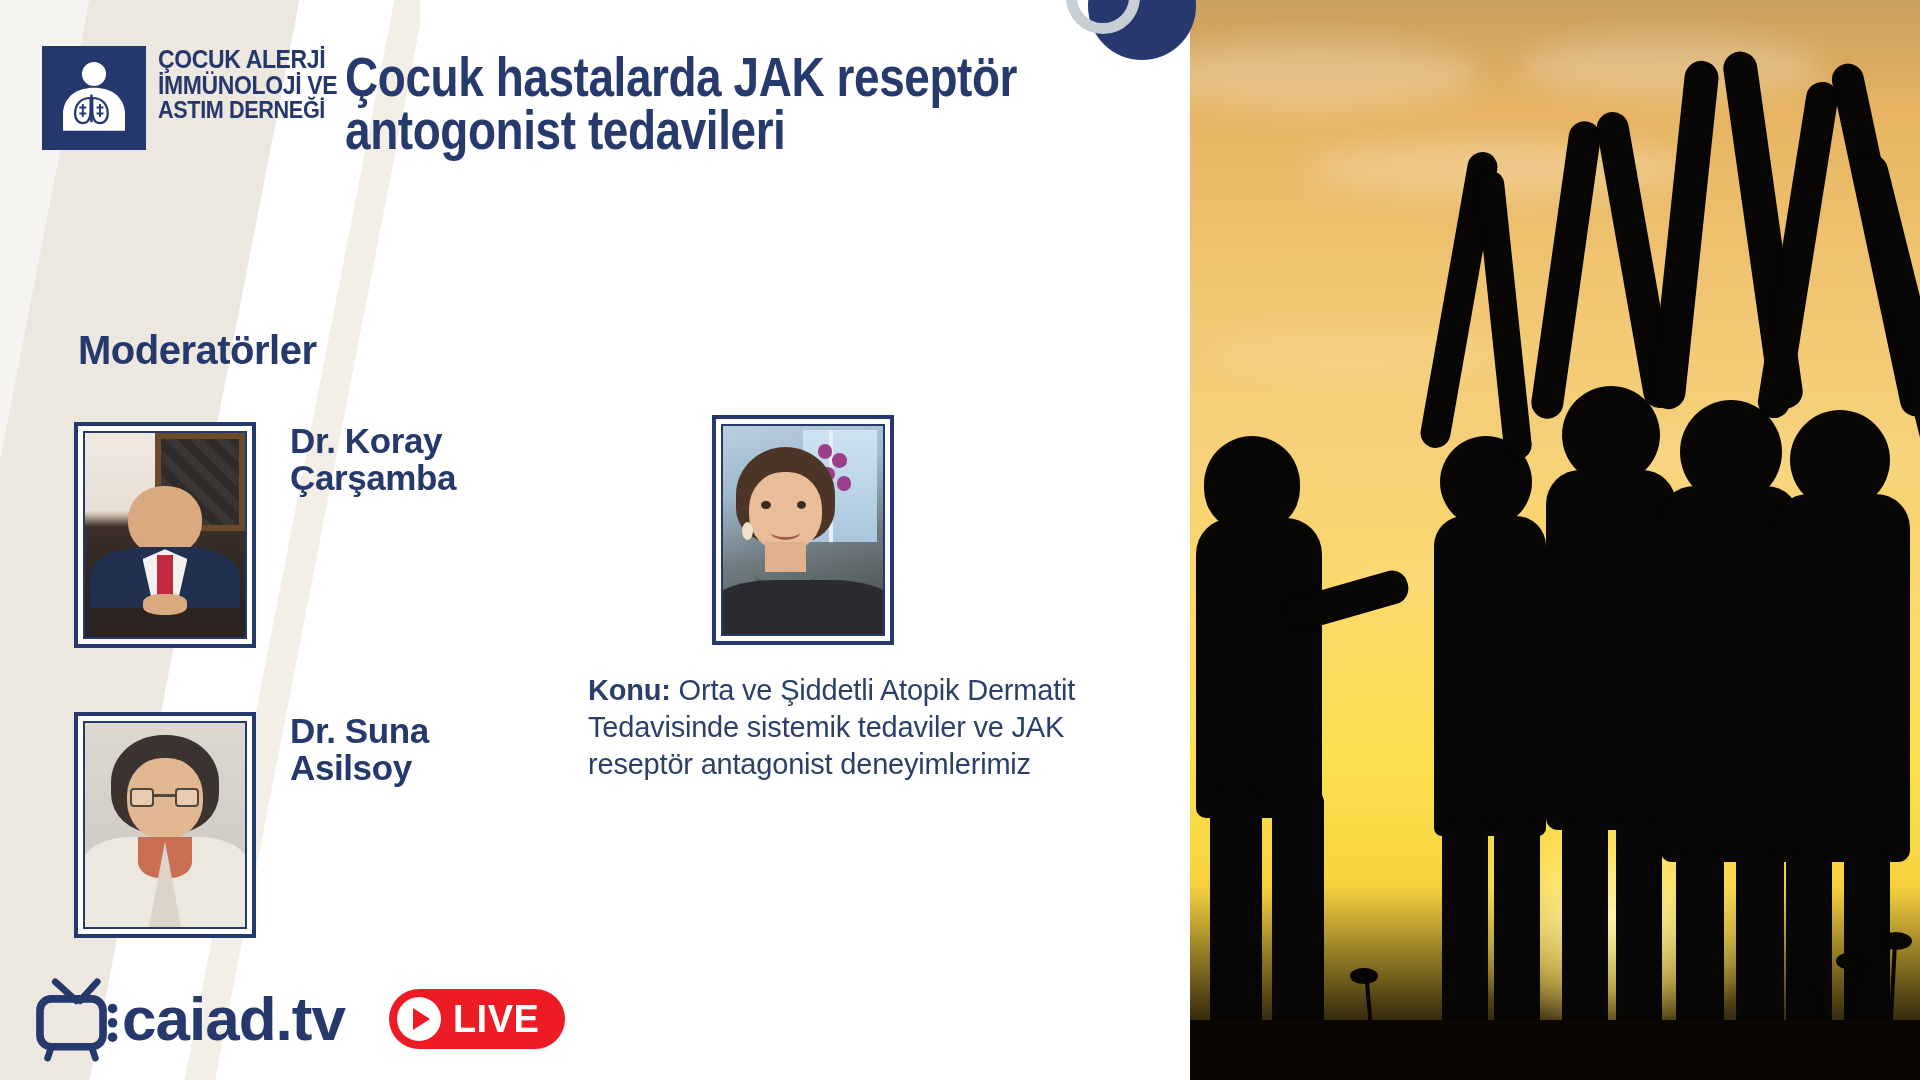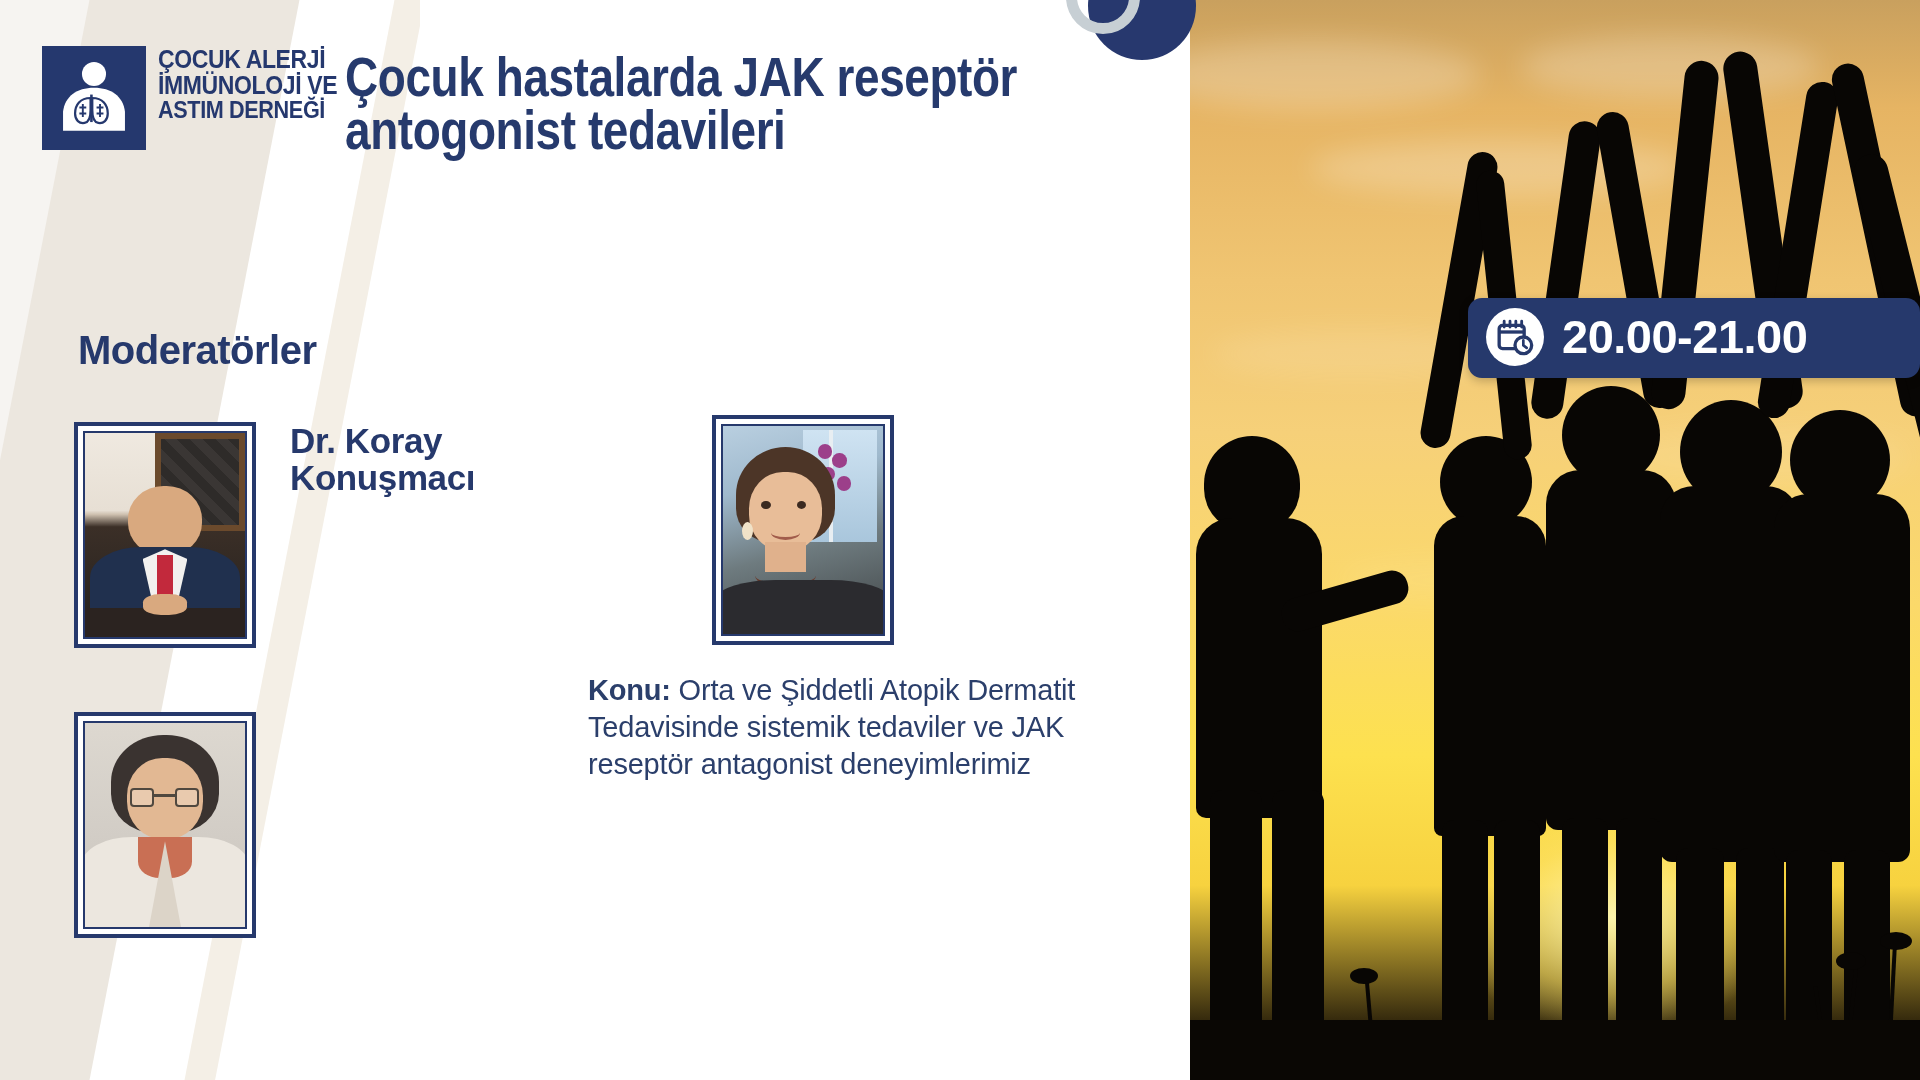--- a/index.html
+++ b/index.html
@@ -275,38 +275,42 @@
             <div class="body"></div>
           <div class="shirt"></div>
             <div class="tie"></div>
             <div class="desk"></div>
             <div class="hands"></div>
         </div>
       </div>
     </div>
     <div class="person-name">
       <span>Dr. Koray</span>
-      <span>Konuşmacı</span>
+      <span>Çarşamba</span>
     </div>
   </div>
 
   <div class="person p-suna ph-small">
     <div class="photo-frame">
       <div class="photo-inner">
         <div class="art art-suna">
           <div class="hair"></div>
             <div class="head"></div>
           <div class="gl l"></div>
             <div class="gl r"></div>
             <div class="glbridge"></div>
           <div class="jacket"></div>
             <div class="scarf"></div>
             <div class="lapel"></div>
         </div>
       </div>
+    </div>
+    <div class="person-name">
+      <span>Dr. Suna</span>
+      <span>Asilsoy</span>
     </div>
   </div>
 
 
   <div class="person p-ayse ph-spk">
     <div class="photo-frame">
       <div class="photo-inner">
         <div class="art art-ayse">
           <div class="win"></div>
             <div class="winbar"></div>
@@ -325,20 +329,39 @@
             <div class="neck"></div>
             <div class="necklace"></div>
             <div class="top"></div>
         </div>
       </div>
     </div>
   </div>
 
   <div class="konu"><b>Konu:</b><span> Orta ve Şiddetli Atopik Dermatit Tedavisinde sistemik tedaviler ve JAK reseptör antagonist deneyimlerimiz</span></div>
 
+  <div class="footer">
+    <div class="tv-icon">
+      <svg width="96" height="86" viewBox="0 0 100 90" aria-hidden="true">
+        <path d="M22 6 L44 26 M66 6 L48 26" stroke="#26396c" stroke-width="7" fill="none" stroke-linecap="round"></path>
+        <rect x="6" y="24" width="66" height="50" rx="12" fill="none" stroke="#26396c" stroke-width="8"></rect>
+        <circle cx="82" cy="34" r="5" fill="#26396c"></circle>
+        <circle cx="82" cy="49" r="5" fill="#26396c"></circle>
+        <circle cx="82" cy="64" r="5" fill="#26396c"></circle>
+        <path d="M18 74 L14 86 M60 74 L64 86" stroke="#26396c" stroke-width="7" stroke-linecap="round"></path>
+      </svg>
+    </div>
+    <div class="brand">caiad.tv</div>
+    <div class="live-badge">
+      <div class="live-play">
+          <i></i>
+        </div>
+      <div class="live-text">LIVE</div>
+    </div>
+  </div>
 
   <div class="right-photo">
     <div class="cloud" style="left:-40px;  top:40px;  width:330px; height:70px;"></div>
     <div class="cloud" style="left:120px;  top:140px; width:380px; height:56px;"></div>
     <div class="cloud" style="left:330px;  top:36px;  width:300px; height:62px;"></div>
     <div class="cloud" style="left:20px;   top:330px; width:290px; height:48px; opacity:.5;"></div>
     <div class="cloud" style="left:420px;  top:430px; width:300px; height:54px; opacity:.45;"></div>
     <div class="cloud" style="left:150px;  top:560px; width:260px; height:40px; opacity:.35;"></div>
     <div class="sunglow"></div>
 
@@ -382,28 +405,14 @@
     <div class="sil" style="left:628px; top:986px; width:4px; height:66px; transform:rotate(-8deg);"></div>
     <div class="sil" style="left:700px; top:948px; width:4px; height:104px; transform:rotate(3deg);"></div>
     <div class="sil" style="left:646px; top:952px; width:30px; height:18px; border-radius:50%;"></div>
     <div class="sil" style="left:690px; top:932px; width:32px; height:18px; border-radius:50%;"></div>
     <div class="sil" style="left:178px; top:982px; width:4px; height:70px; transform:rotate(-5deg);"></div>
     <div class="sil" style="left:160px; top:968px; width:28px; height:16px; border-radius:50%;"></div>
     <div class="ground"></div>
   </div>
 
 
-  <div class="badge badge-time">
-    <div class="badge-ico">
-      <svg width="40" height="40" viewBox="0 0 48 48" aria-hidden="true">
-        <rect x="5" y="10" width="30" height="28" rx="4" fill="none" stroke="#26396c" stroke-width="4"></rect>
-        <path d="M5 18 H35" stroke="#26396c" stroke-width="4"></path>
-        <path d="M11 5 V12 M18 5 V12 M25 5 V12 M32 5 V12" stroke="#26396c" stroke-width="3.4" stroke-linecap="round"></path>
-        <circle cx="34" cy="34" r="10" fill="#ffffff" stroke="#26396c" stroke-width="4"></circle>
-        <path d="M34 28 V34 L38 37" stroke="#26396c" stroke-width="3.2" stroke-linecap="round" fill="none"></path>
-      </svg>
-    </div>
-    <div class="badge-text">
-      <span>20.00-21.00</span>
-    </div>
-  </div>
 
 </div>
 
 </body></html>

